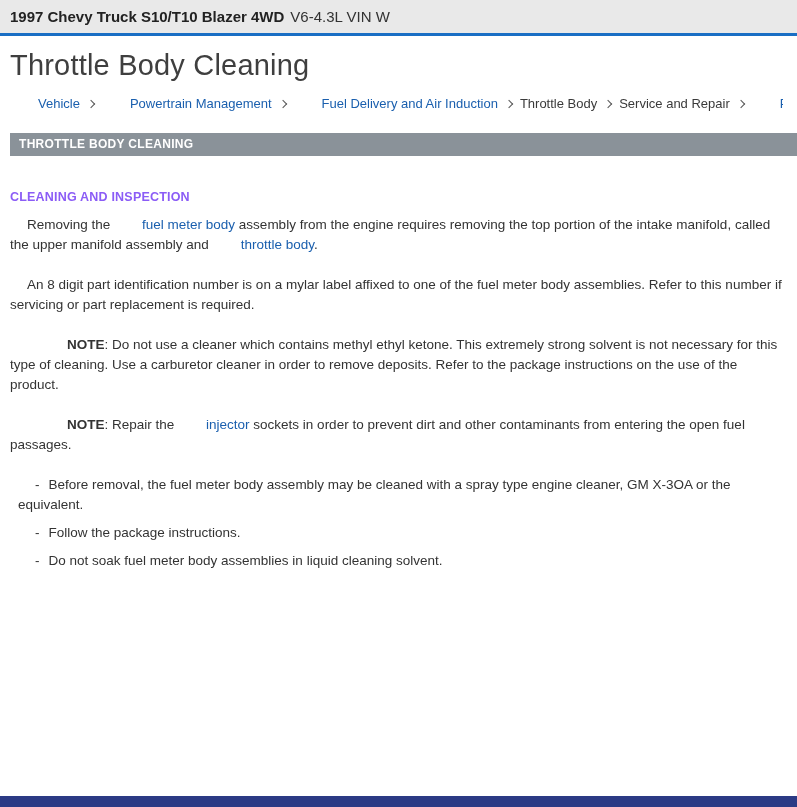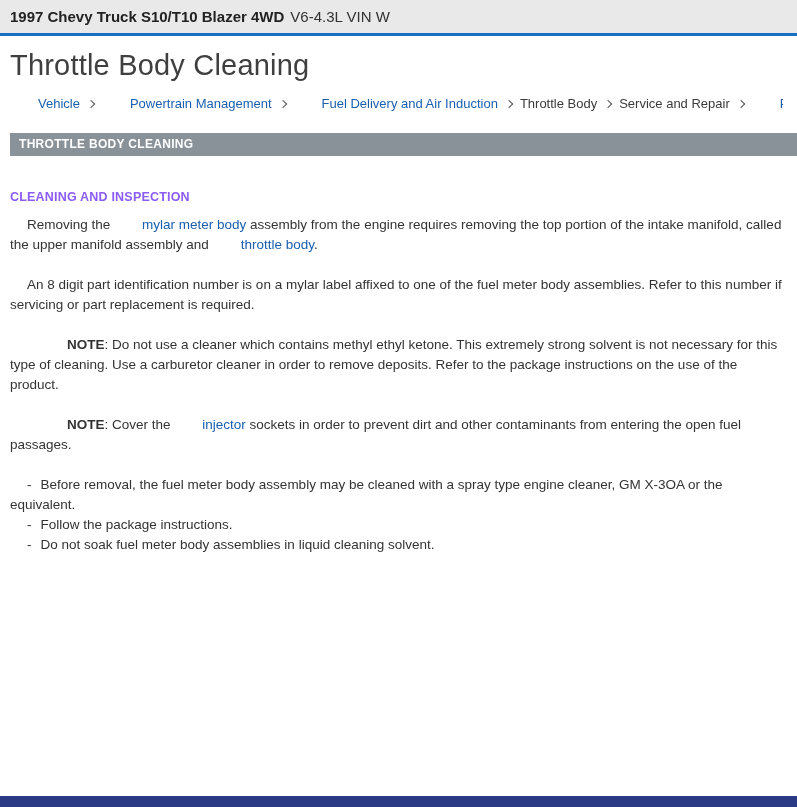--- a/index.html
+++ b/index.html
@@ -58,21 +58,21 @@
     letter-spacing:0.3px;
   }
 
   
   .article{margin-top:31px;font-size:13.5px;line-height:20px;color:#333;}
   .article h2{
     font-size:12.5px;font-weight:700;color:#8b5cf6;
     margin:0 0 8px 0;letter-spacing:0.2px;
   }
   .article p{margin:0 0 20px 0;text-indent:17px;}
-  .dash-list p{margin:0;text-indent:17px;}
+  .dash-list p{margin:8px;text-indent:17px;}
   .marker{margin-right:9px;}
   .b{font-weight:700;padding-left:40px;}
   a.link{color:var(--link-blue);text-decoration:none;margin-left:28px;}
 
   
   .bottombar{
     position:absolute;left:0;right:0;bottom:0;height:11px;
     background:var(--bottom-bar-bg);
   }
 </style>
@@ -90,24 +90,24 @@
 
     <nav class="breadcrumb" id="breadcrumb"><a href="#" class="crumb link">Vehicle</a><span class="chev"></span><a href="#" class="crumb link">Powertrain Management</a><span class="chev"></span><a href="#" class="crumb link">Fuel Delivery and Air Induction</a><span class="chev"></span><span class="crumb plain">Throttle Body</span><span class="chev"></span><span class="crumb plain">Service and Repair</span><span class="chev"></span><a href="#" class="crumb link">Procedures</a><span class="chev"></span><span class="crumb plain">Th</span></nav>
 
     <div class="section-bar">
       <span>THROTTLE BODY CLEANING</span>
     </div>
 
     <article class="article">
       <h2>CLEANING AND INSPECTION</h2>
 
-      <p><span>Removing the </span><a href="#" class="link">mylar meter body</a><span> assembly from the engine requires removing the top portion of the intake manifold, called the upper manifold assembly and </span><a href="#" class="link">throttle body</a><span>.</span></p>
+      <p><span>Removing the </span><a href="#" class="link">fuel meter body</a><span> assembly from the engine requires removing the top portion of the intake manifold, called the upper manifold assembly and </span><a href="#" class="link">throttle body</a><span>.</span></p>
       <p><span>An 8 digit part identification number is on a mylar label affixed to one of the fuel meter body assemblies. Refer to this number if servicing or part replacement is required.</span></p>
       <p><span class="b">NOTE</span><span>: Do not use a cleaner which contains methyl ethyl ketone. This extremely strong solvent is not necessary for this type of cleaning. Use a carburetor cleaner in order to remove deposits. Refer to the package instructions on the use of the product.</span></p>
-      <p><span class="b">NOTE</span><span>: Cover the </span><a href="#" class="link">injector</a><span> sockets in order to prevent dirt and other contaminants from entering the open fuel passages.</span></p>
+      <p><span class="b">NOTE</span><span>: Repair the </span><a href="#" class="link">injector</a><span> sockets in order to prevent dirt and other contaminants from entering the open fuel passages.</span></p>
 
       <div class="dash-list">
         <p><span class="marker">-</span><span>Before removal, the fuel meter body assembly may be cleaned with a spray type engine cleaner, GM X-3OA or the equivalent.</span></p>
         <p><span class="marker">-</span><span>Follow the package instructions.</span></p>
         <p><span class="marker">-</span><span>Do not soak fuel meter body assemblies in liquid cleaning solvent.</span></p>
       </div>
     </article>
   </main>
 
   <footer class="bottombar"></footer>

